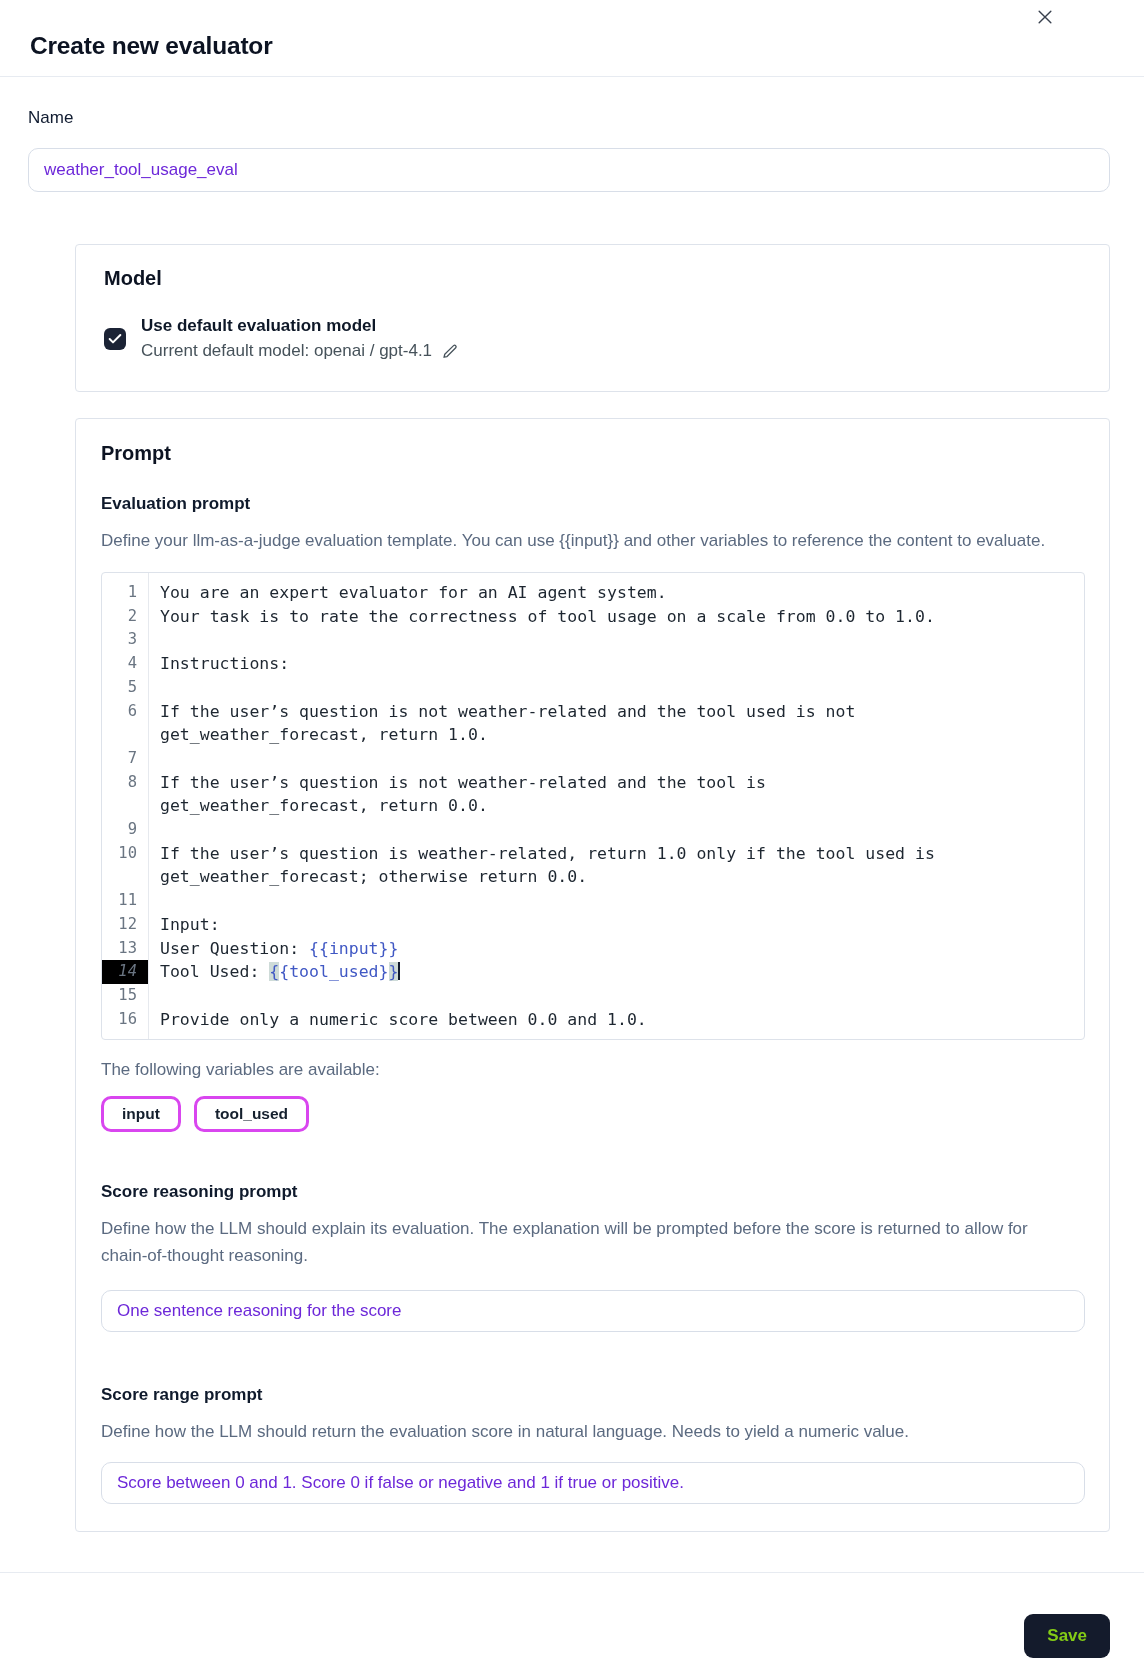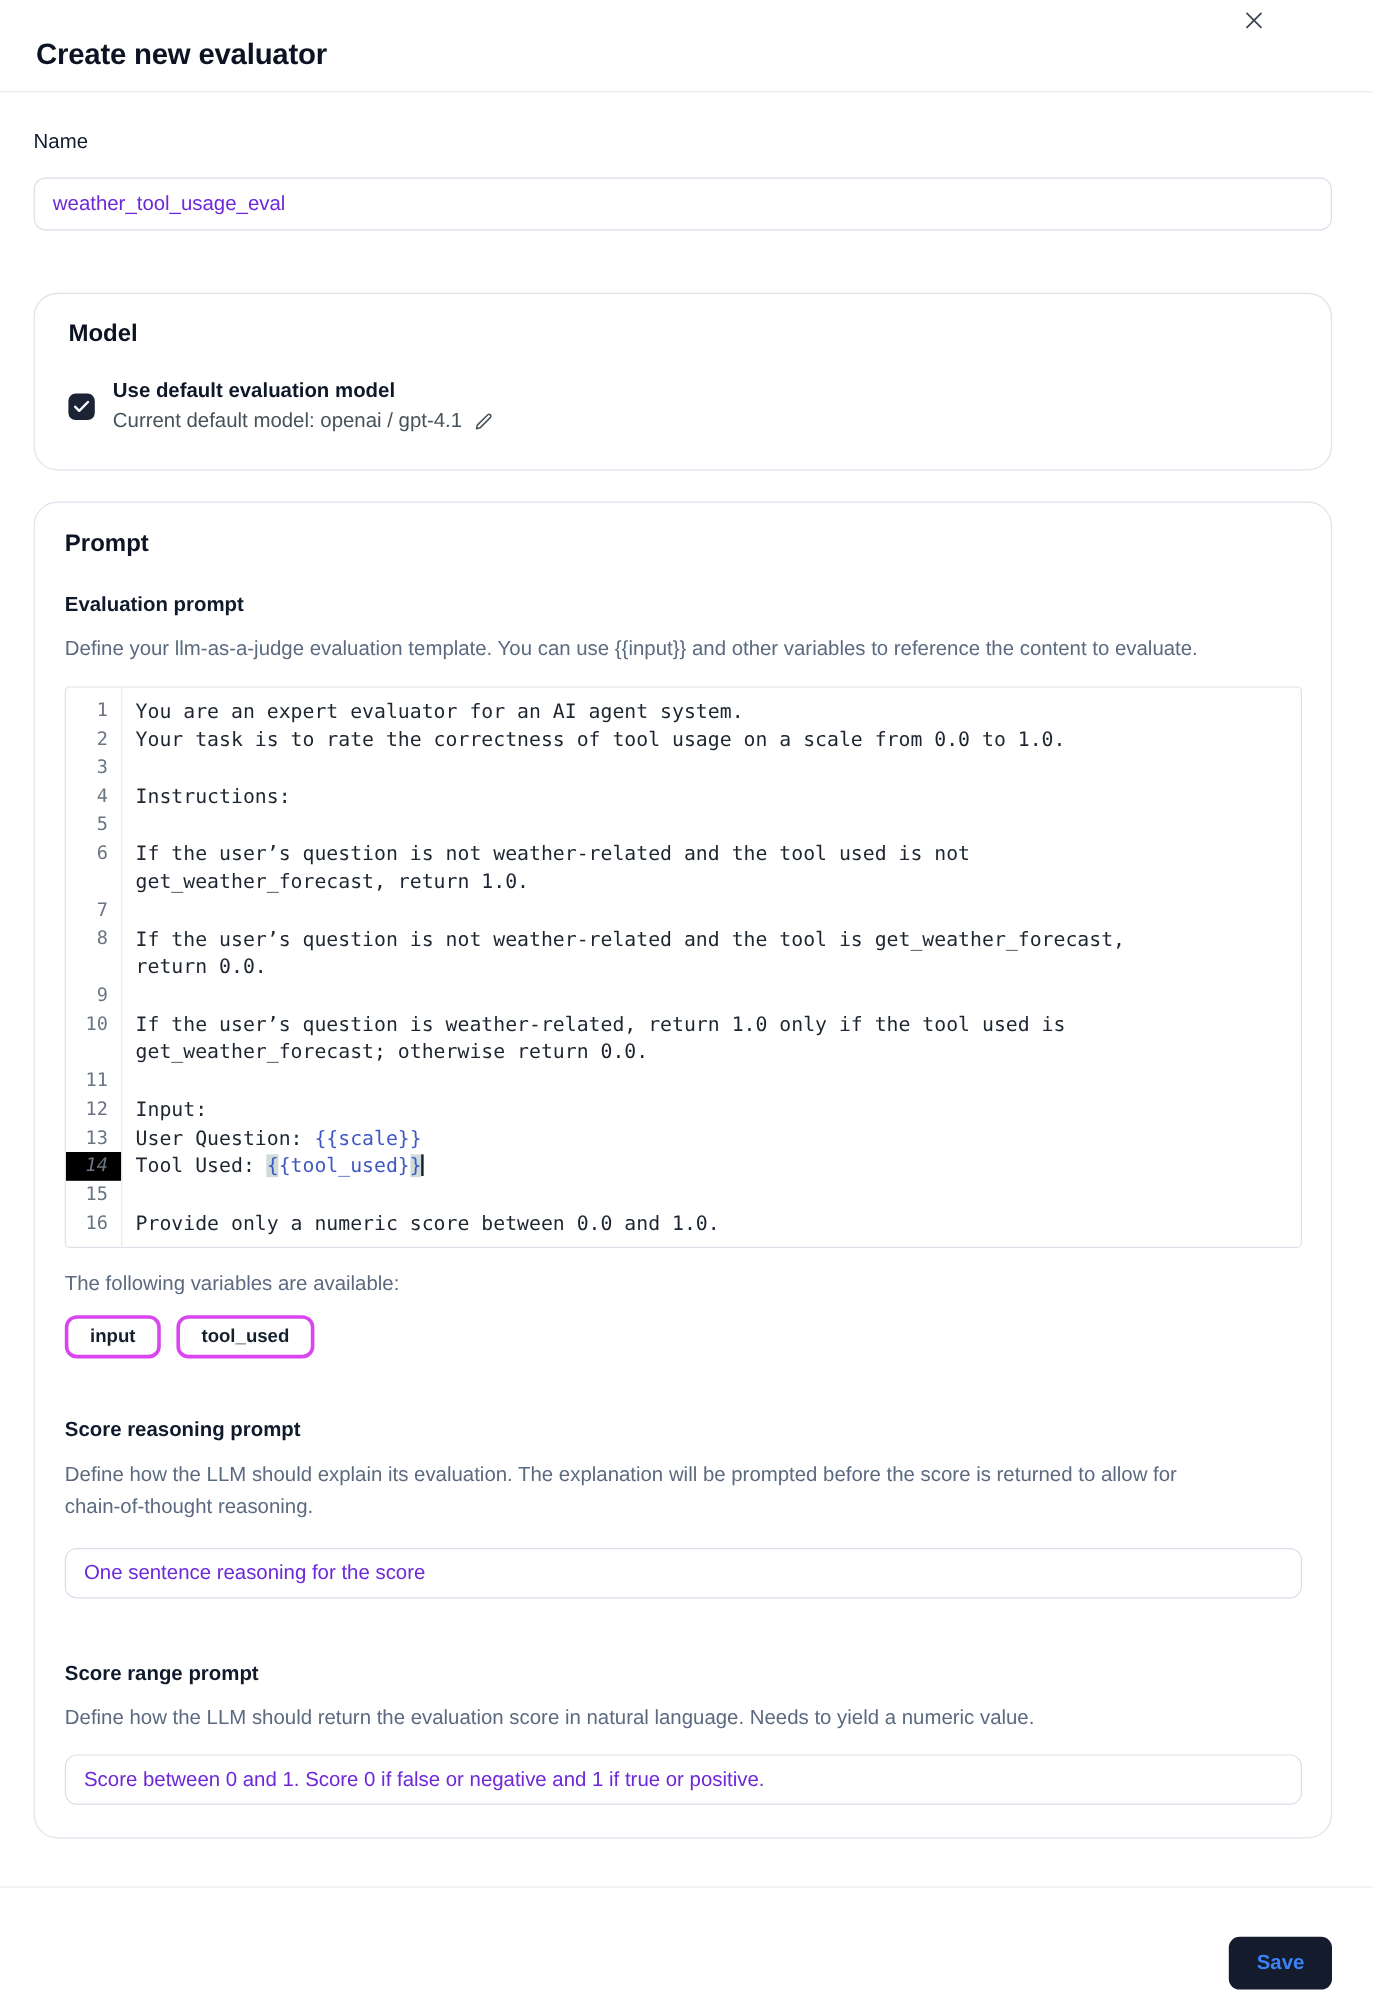--- a/index.html
+++ b/index.html
@@ -14,21 +14,21 @@
     position:absolute; top:4px; right:86px; width:26px; height:26px;
     background:none; border:none; padding:3px; cursor:pointer; line-height:0;
   }
   .content { padding:0 34px 0 28px; }
   .field-label { margin-top:31px; font-size:17px; font-weight:500; color:#101b30; }
   .text-input {
     display:block; margin-top:20px; width:100%; height:44px;
     border:1px solid #d8dee8; border-radius:10px; padding:0 15px;
     font-family:"Liberation Sans", sans-serif; font-size:17px; color:#6d28d9; background:#fff; outline:none;
   }
-  .card { border:1px solid #dee3eb; border-radius:20px; }
+  .card { border:1px solid #dee3eb; border-radius:4px;margin-left:47px; }
   .model-card { margin-top:52px; padding:22px 28px 30px 28px; }
   .card-title { font-size:20px; font-weight:700; color:#0c1322; }
   .model-row { display:flex; align-items:center; gap:15px; margin-top:26px; }
   .checkbox {
     width:22px; height:22px; flex:none; border:none; border-radius:6px;
     background:#1b2335; padding:3px; cursor:pointer; line-height:0;
   }
   .model-label { font-size:17px; font-weight:600; color:#0e1828; }
   .model-sub { margin-top:5px; font-size:17px; color:#46525a; display:flex; align-items:center; gap:10px; }
   .edit-model-icon { background:none; border:none; padding:0; cursor:pointer; line-height:0; }
@@ -59,21 +59,21 @@
   .chip {
     padding:6px 18px; border:3px solid #d946ef; border-radius:10px; background:#fff;
     font-family:"Liberation Sans", sans-serif; font-size:15.5px; font-weight:700; color:#15202e; cursor:pointer;
   }
   .prompt-input { margin-top:21px; height:42px; }
   .mt-input-sm { margin-top:17px; }
 
   .footer-divider { margin-top:40px; border-top:1px solid #e7ebf1; height:0; }
   .modal-footer { display:flex; justify-content:flex-end; padding:41px 34px 0 0; }
   .save-button {
-    background:#141b2c; color:#3b82f6; border:none; border-radius:9px;
+    background:#141b2c; color:#84cc16; border:none; border-radius:9px;
     padding:12px 23px; font-family:"Liberation Sans", sans-serif; font-size:17px; font-weight:700; cursor:pointer;
   }
 </style>
 </head>
 <body>
 
 <div>
 
   <div class="modal-header">
     <div class="page-title">Create new evaluator</div>
@@ -163,21 +163,21 @@
             <div class="ed-line">
               <div class="gut">11</div>
               <div class="code"></div>
             </div>
             <div class="ed-line">
               <div class="gut">12</div>
               <div class="code"><span>Input:</span></div>
             </div>
             <div class="ed-line">
               <div class="gut">13</div>
-              <div class="code"><span>User Question: </span><span class="tok-var">{{scale}}</span></div>
+              <div class="code"><span>User Question: </span><span class="tok-var">{{input}}</span></div>
             </div>
             <div class="ed-line">
               <div class="gut active">14</div>
               <div class="code"><span>Tool Used: </span><span class="tok-var tok-hl">{</span><span class="tok-var">{tool_used}</span><span class="tok-var tok-hl">}</span><span class="cursor"></span></div>
             </div>
             <div class="ed-line">
               <div class="gut">15</div>
               <div class="code"></div>
             </div>
             <div class="ed-line">

